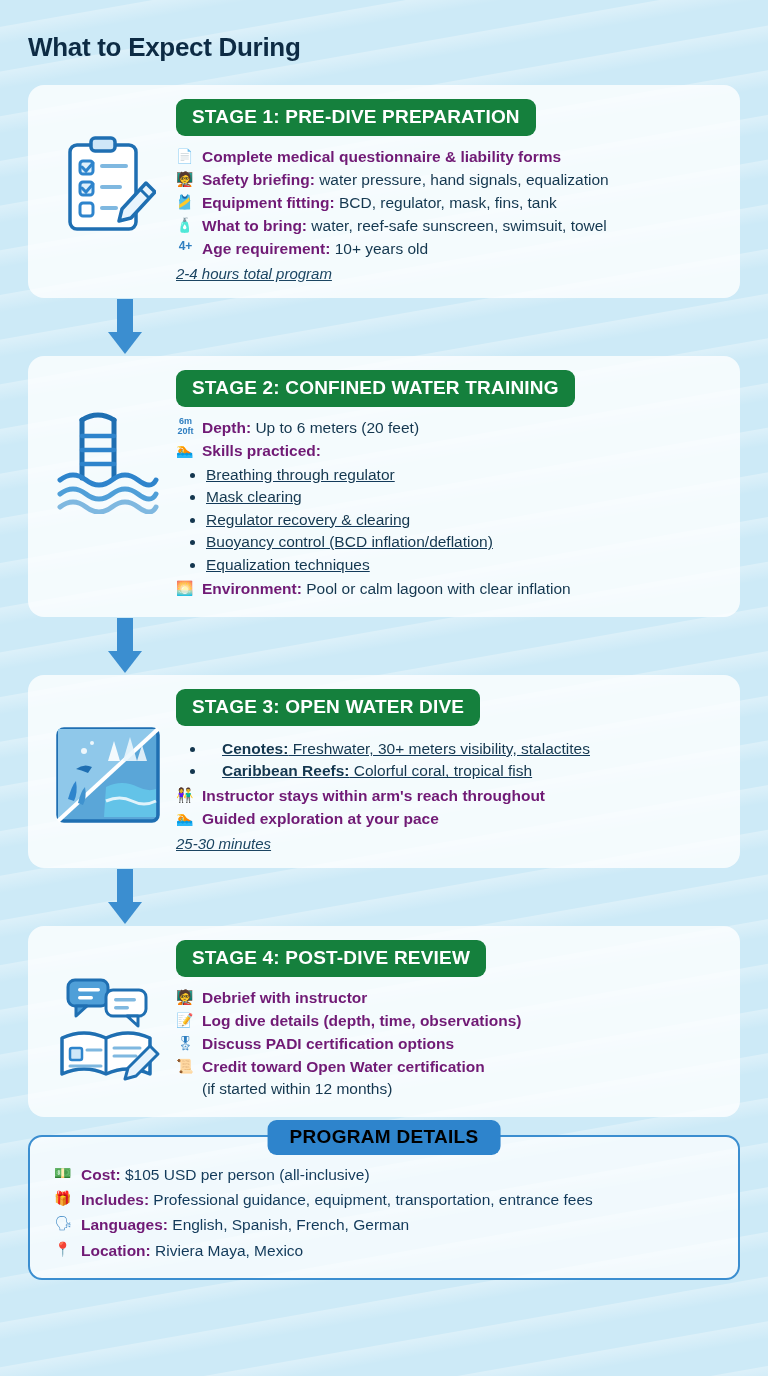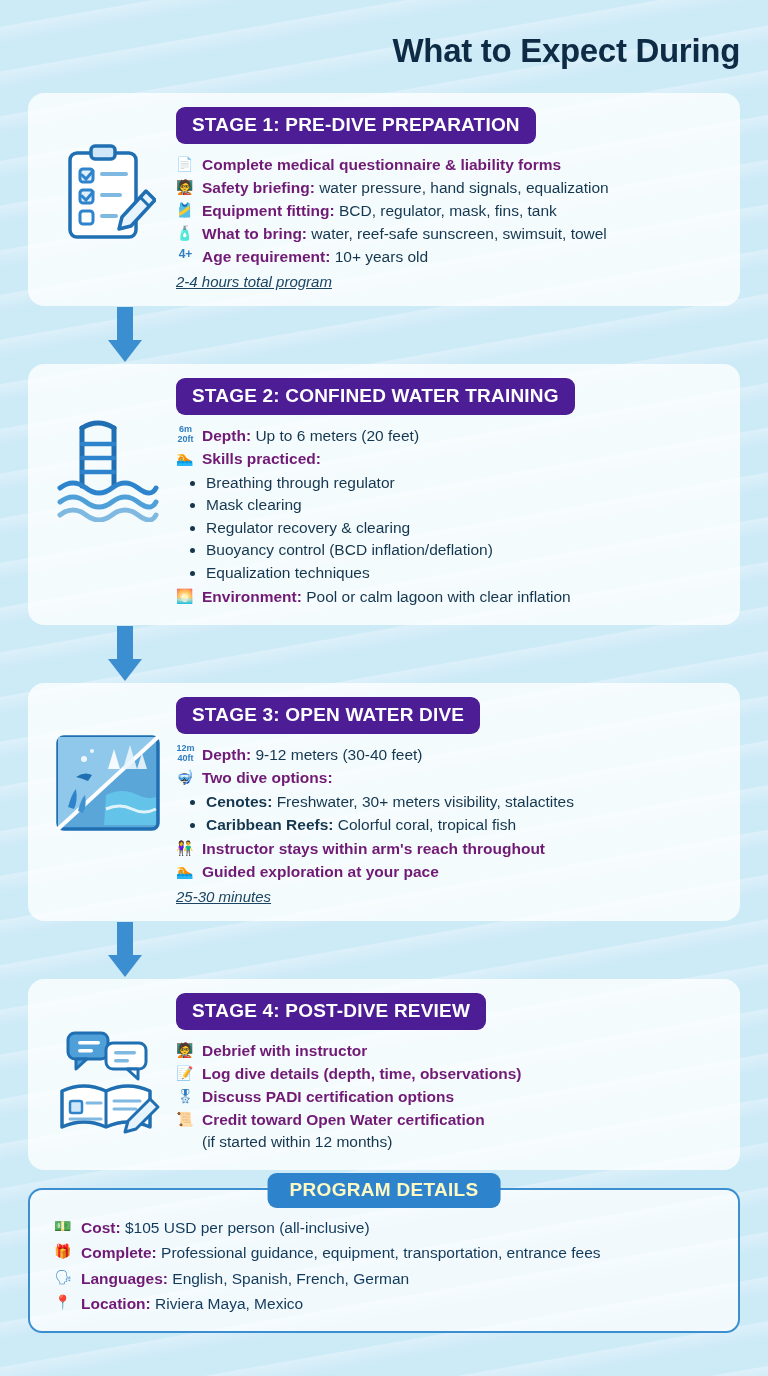--- a/index.html
+++ b/index.html
@@ -26,22 +26,22 @@
         rgba(255,255,255,0.00) 44px
       );
     z-index: 0;
   }
   .page {
     position: relative;
     z-index: 1;
     padding: 22px 28px 14px 28px;
   }
   h1.title {
-    text-align: right;
-    font-size: 33px;
+    text-align: left;
+    font-size: 26px;
     line-height: 1.18;
     font-weight: bold;
     letter-spacing: -0.3px;
     color: #0d2b44;
     margin: 10px 0 22px 0;
   }
   .title-line { display: block; }
 
   .stage-card {
     background: rgba(255,255,255,0.78);
@@ -57,21 +57,21 @@
     flex: 0 0 124px;
     display: flex;
     align-items: center;
     justify-content: center;
     padding-top: 36px;
   }
   .body-col { flex: 1 1 auto; min-width: 0; }
 
   .stage-banner {
     display: inline-block;
-    background: #4c1d95;
+    background: #15803d;
     color: #ffffff;
     font-size: 19px;
     font-weight: bold;
     letter-spacing: 0.2px;
     padding: 7px 16px 8px 16px;
     border-radius: 9px;
     margin-bottom: 10px;
   }
 
   ul.items { list-style: none; margin: 0; padding: 0; }
@@ -92,28 +92,29 @@
     line-height: 1.45;
     color: #2e7ec0;
   }
   .li-text { flex: 1 1 auto; }
   .li-text b { font-weight: bold; color: #701a75; }
 
   ul.sub {
     list-style: disc;
     margin: 2px 0 2px 0;
     padding-left: 30px;
+    text-decoration: underline;
   }
   ul.sub > li {
     font-size: 15.5px;
     line-height: 1.45;
     margin: 0;
     color: #14374f;
   }
-  ul.sub > li b { font-weight: bold; }
+  ul.sub > li b { font-weight: bold; margin-left: 16px; }
 
   .duration {
     font-style: italic;
     font-size: 15px;
     color: #1b4straight;
     color: #1b4562;
     margin-top: 5px;
     text-decoration: underline;
   }
 
@@ -154,21 +155,21 @@
     border-radius: 14px;
     margin-top: 18px;
     padding: 26px 18px 14px 18px;
   }
   .details-banner {
     position: absolute;
     top: -17px;
     left: 50%;
     transform: translateX(-50%);
     background: #2e84cc;
-    color: #fef9c3;
+    color: #000000;
     font-weight: bold;
     font-size: 19px;
     letter-spacing: 0.3px;
     padding: 6px 22px 7px 22px;
     border-radius: 9px;
     white-space: nowrap;
   }
   ul.details-list { list-style: none; margin: 0; padding: 0 0 0 6px; }
   ul.details-list > li {
     display: flex;
@@ -310,30 +311,20 @@
           <path d="M60 16 l6 20 l-12 0 z" fill="#ffffff" opacity="0.9"></path>
           <path d="M76 12 l7 24 l-14 0 z" fill="#eaf6fd" opacity="0.9"></path>
           <path d="M88 20 l5 16 l-10 0 z" fill="#ffffff" opacity="0.8"></path>
           <path d="M52 62 q16 -8 32 0 q10 5 18 2 l0 28 l-52 0 z" fill="#63c3e8"></path>
           <path d="M52 76 q14 -6 26 0 t24 0" stroke="#ffffff" stroke-width="3" fill="none" opacity="0.8"></path>
         </svg>
       </span>
     </div>
     <div class="body-col">
       <div class="stage-banner">STAGE 3: OPEN WATER DIVE</div>
-      <ul class="items">
-        <li>
-          <span class="li-icon" style="font-size:9px;font-weight:bold;line-height:1.1;">12m<br>40ft</span>
-          <span class="li-text"><b>Depth:</b><span> 9-12 meters (30-40 feet)</span></span>
-        </li>
-        <li>
-          <span class="li-icon">🤿</span>
-          <span class="li-text"><b>Two dive options:</b></span>
-        </li>
-      </ul>
       <ul class="sub">
         <li><b>Cenotes:</b><span> Freshwater, 30+ meters visibility, stalactites</span></li>
         <li><b>Caribbean Reefs:</b><span> Colorful coral, tropical fish</span></li>
       </ul>
       <ul class="items">
         <li>
           <span class="li-icon">👫</span>
           <span class="li-text"><b>Instructor stays within arm's reach throughout</b></span>
         </li>
         <li>
@@ -401,21 +392,21 @@
 
   <section class="details-card">
     <div class="details-banner">PROGRAM DETAILS</div>
     <ul class="details-list">
       <li>
         <span class="li-icon">💵</span>
         <span class="li-text"><b>Cost:</b><span> $105 USD per person (all-inclusive)</span></span>
       </li>
       <li>
         <span class="li-icon">🎁</span>
-        <span class="li-text"><b>Complete:</b><span> Professional guidance, equipment, transportation, entrance fees</span></span>
+        <span class="li-text"><b>Includes:</b><span> Professional guidance, equipment, transportation, entrance fees</span></span>
       </li>
       <li>
         <span class="li-icon">🗣</span>
         <span class="li-text"><b>Languages:</b><span> English, Spanish, French, German</span></span>
       </li>
       <li>
         <span class="li-icon">📍</span>
         <span class="li-text"><b>Location:</b><span> Riviera Maya, Mexico</span></span>
       </li>
 

